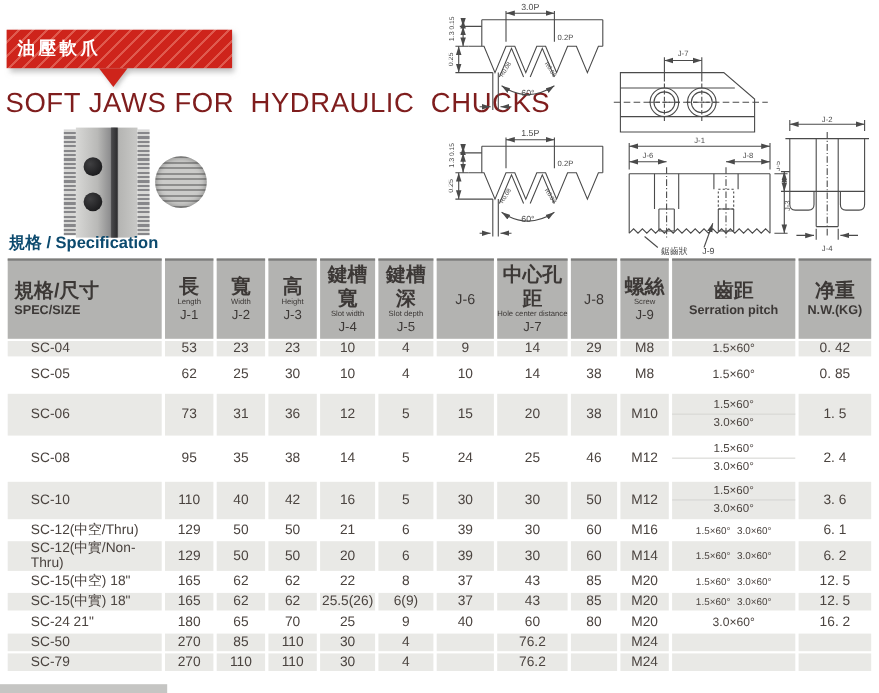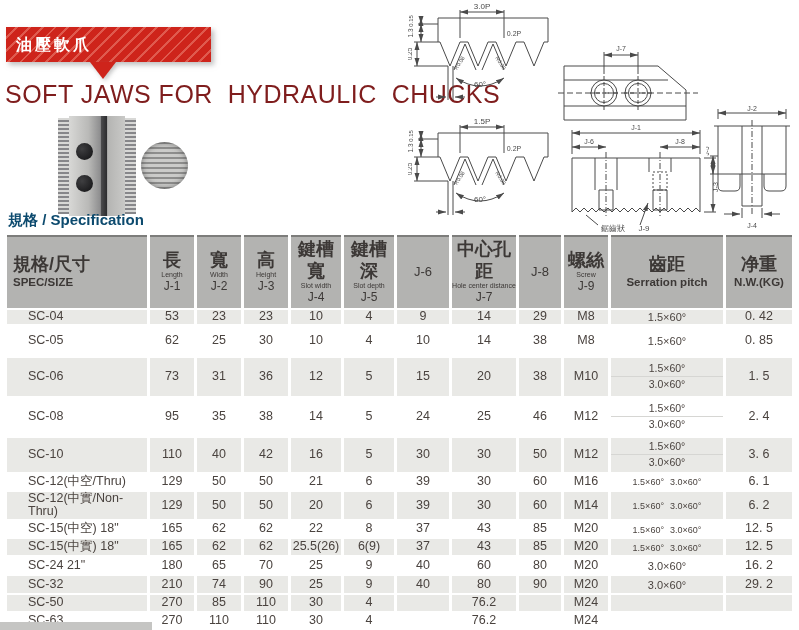--- a/index.html
+++ b/index.html
@@ -451,73 +451,45 @@
           <td class="num">70</td>
           <td class="num">25</td>
           <td class="num">9</td>
           <td class="num">40</td>
           <td class="num">60</td>
           <td class="num">80</td>
           <td class="num">M20</td>
           <td class="pitch">3.0×60°</td>
           <td class="num nw">16. 2</td>
         </tr>
-        <tr class="even" style="height: 17px;">
-          <td class="spec">SC-32</td>
-          <td class="num">210</td>
-          <td class="num">74</td>
-          <td class="num">90</td>
-          <td class="num">25</td>
-          <td class="num">9</td>
-          <td class="num">40</td>
-          <td class="num">80</td>
-          <td class="num">90</td>
-          <td class="num">M20</td>
-          <td class="pitch">3.0×60°</td>
-          <td class="num nw">29. 2</td>
-        </tr>
         <tr class="even" style="height: 16px;">
           <td class="spec">SC-50</td>
           <td class="num">270</td>
           <td class="num">85</td>
           <td class="num">110</td>
           <td class="num">30</td>
           <td class="num">4</td>
           <td class="num"></td>
           <td class="num">76.2</td>
           <td class="num"></td>
           <td class="num">M24</td>
           <td class="pitch"></td>
           <td class="num nw"></td>
         </tr>
-        <tr class="odd" style="height: 16px;">
-          <td class="spec">SC-63</td>
+        <tr class="even" style="height: 16px;">
+          <td class="spec">SC-79</td>
           <td class="num">270</td>
           <td class="num">110</td>
           <td class="num">110</td>
           <td class="num">30</td>
           <td class="num">4</td>
           <td class="num"></td>
           <td class="num">76.2</td>
           <td class="num"></td>
           <td class="num">M24</td>
           <td class="pitch"></td>
           <td class="num nw"></td>
         </tr>
-        <tr class="even" style="height: 16px;">
-          <td class="spec">SC-79</td>
-          <td class="num">270</td>
-          <td class="num">110</td>
-          <td class="num">110</td>
-          <td class="num">30</td>
-          <td class="num">4</td>
-          <td class="num"></td>
-          <td class="num">76.2</td>
-          <td class="num"></td>
-          <td class="num">M24</td>
-          <td class="pitch"></td>
-          <td class="num nw"></td>
-        </tr>
       </tbody>
   </table>
 
   <div class="bottom-strip"></div>
 </div>
 
 </body></html>

